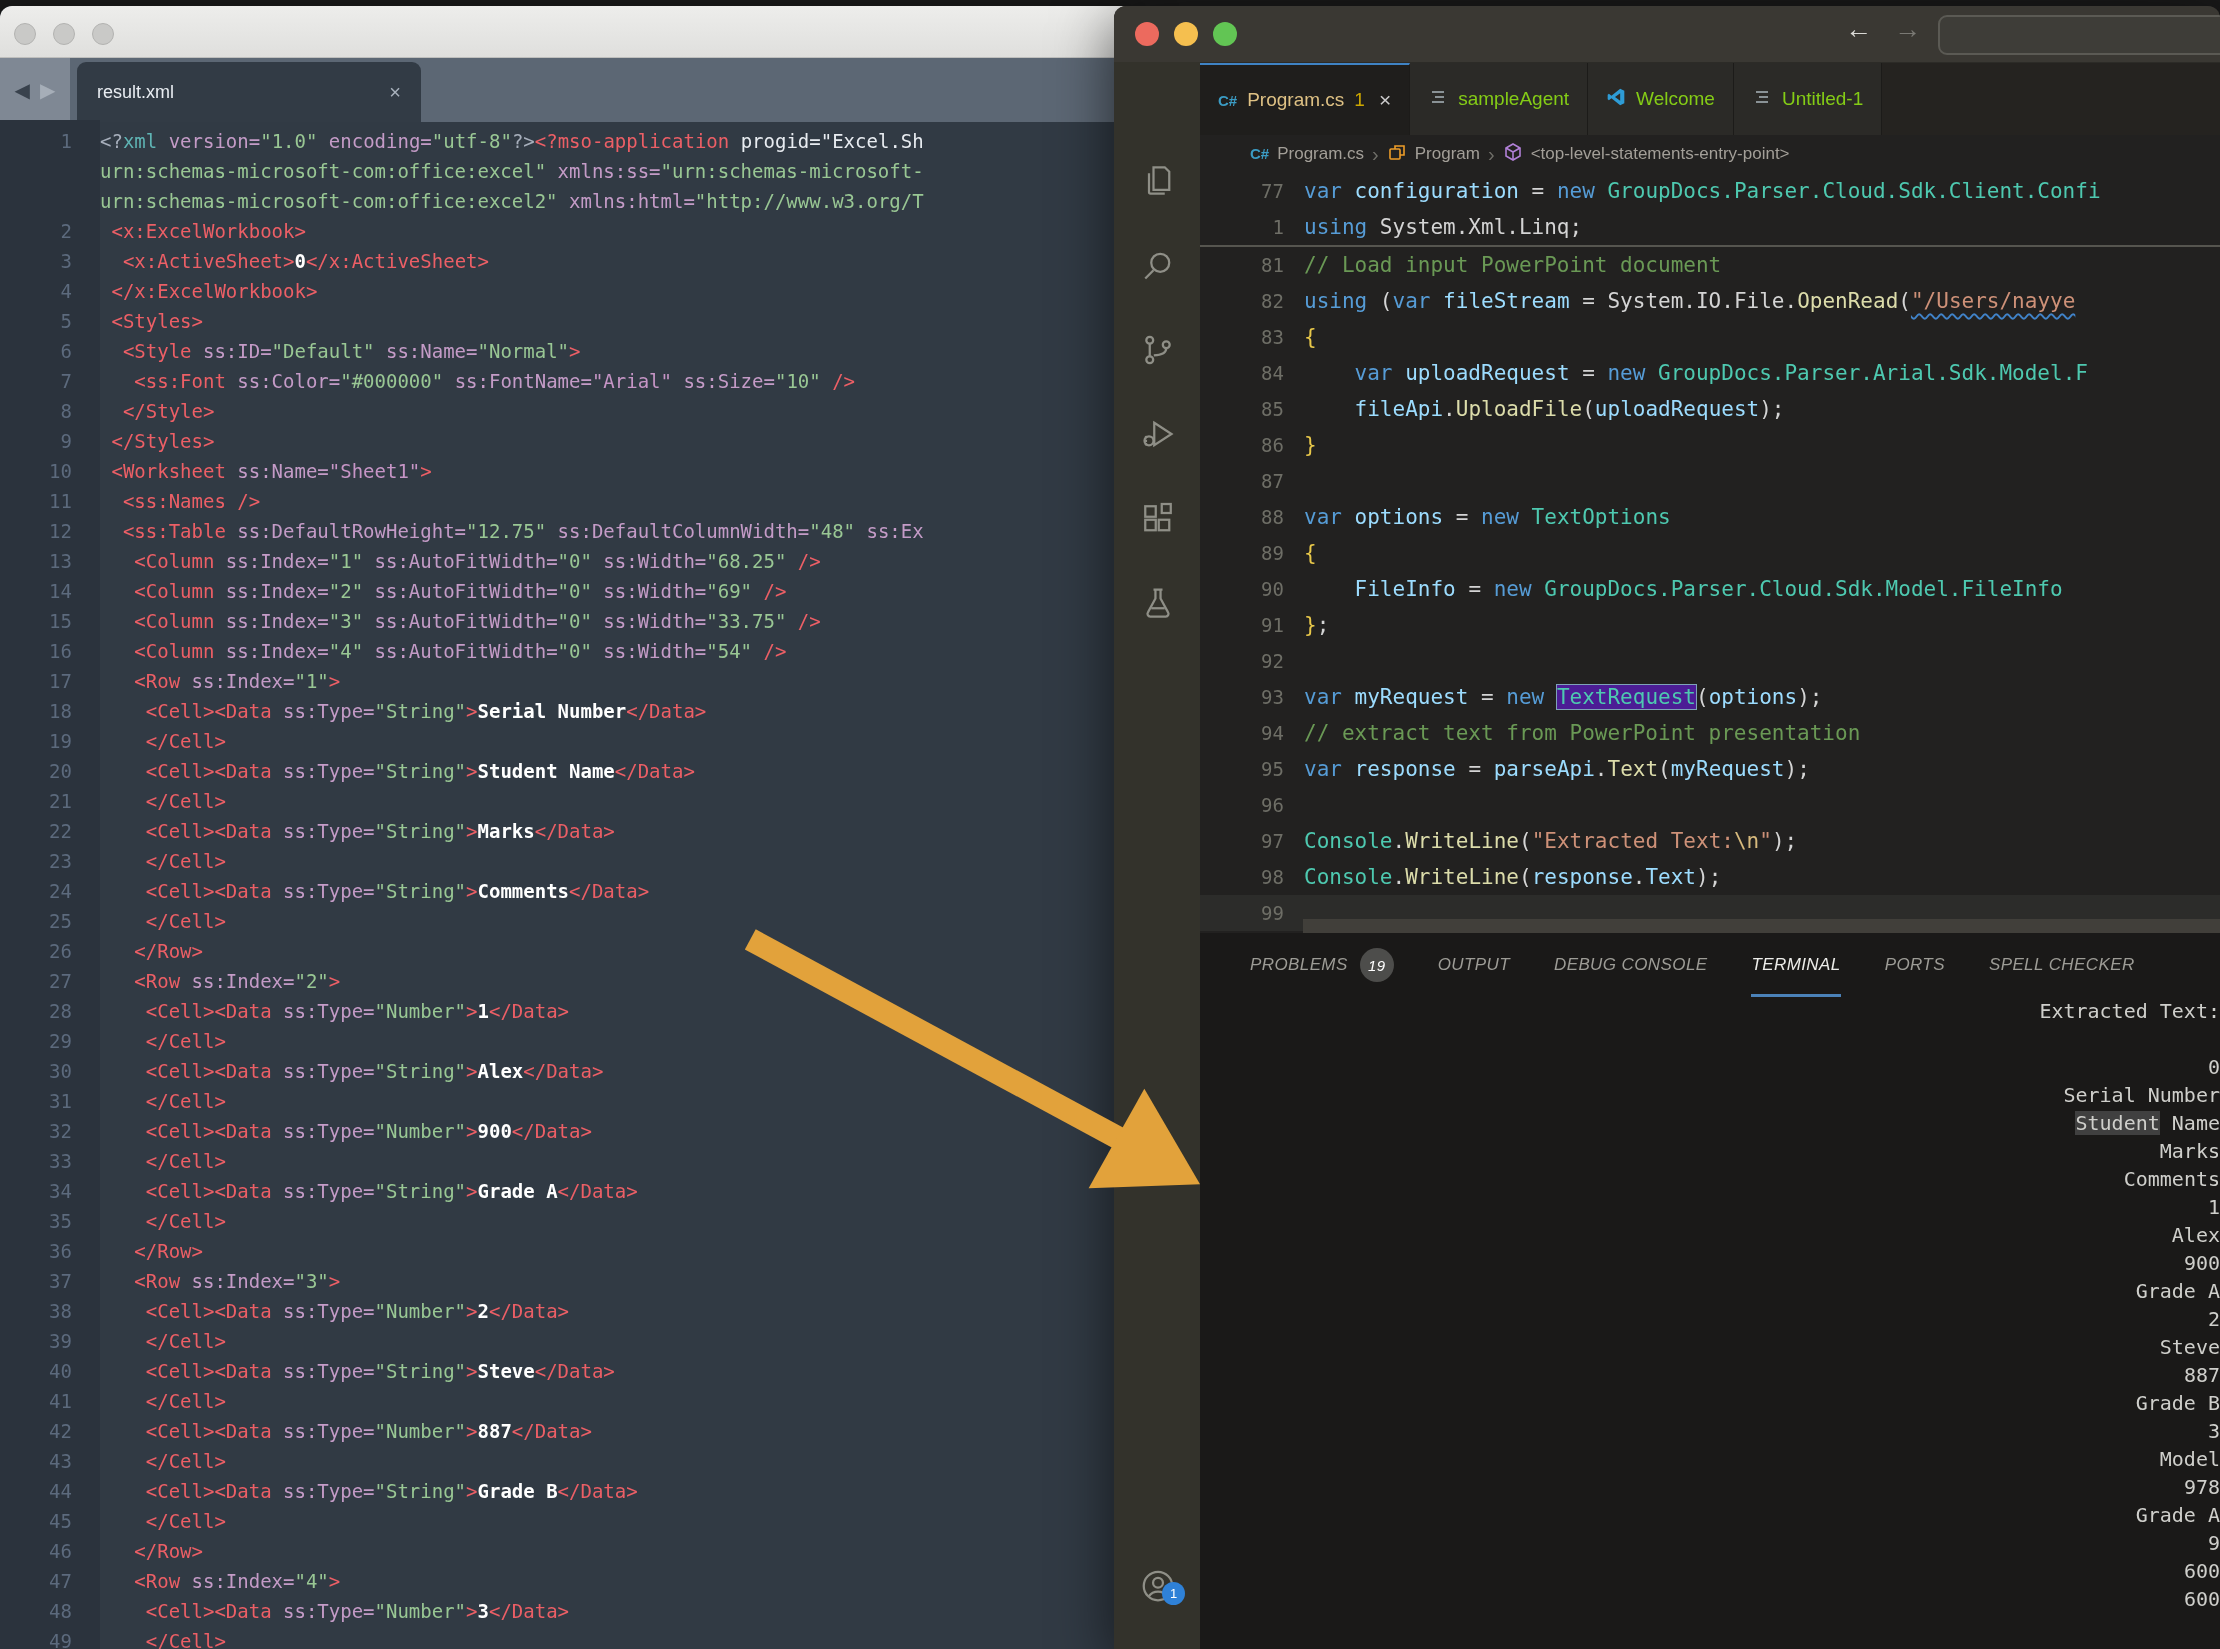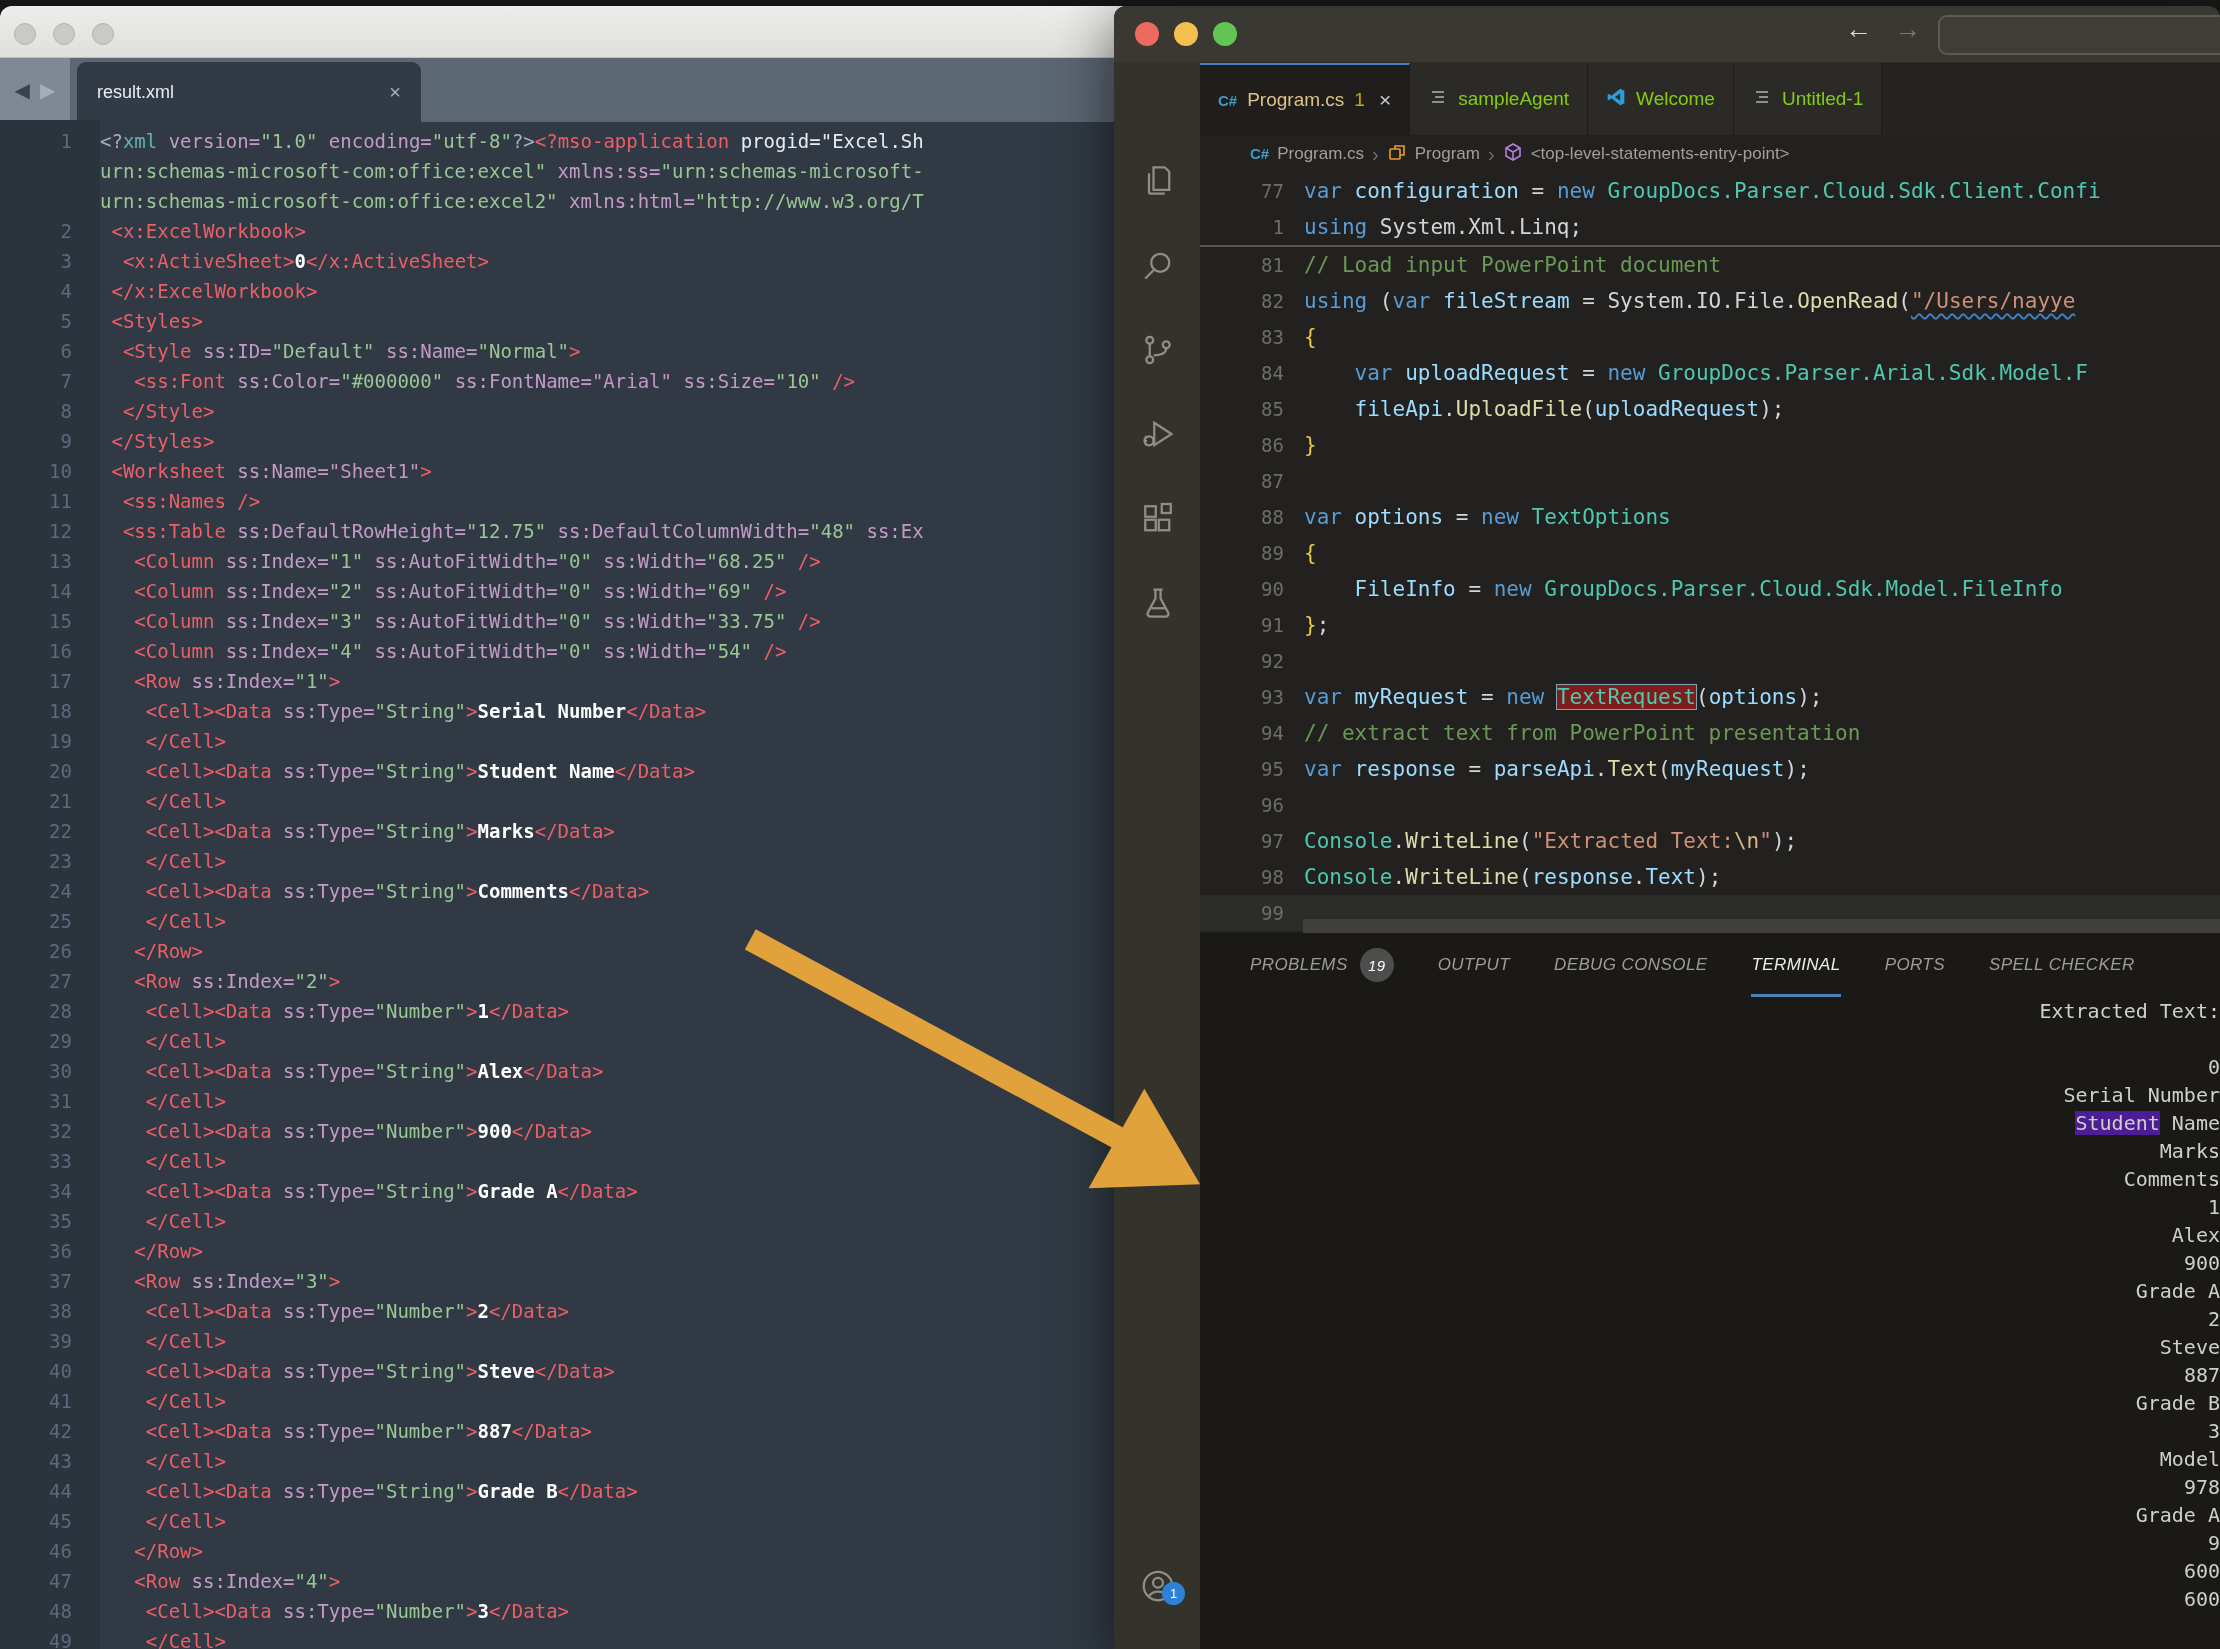--- a/index.html
+++ b/index.html
@@ -47,31 +47,31 @@
   .vs-breadcrumb{height:38px;display:flex;align-items:center;gap:8px;padding-left:50px;color:#A39F98;font-size:17px;background:#222120;white-space:nowrap;}
   .vs-breadcrumb .sep{color:#6F6E68;font-size:20px;}
   .vs-code{position:relative;background:#222120;height:762px;overflow:hidden;}
   .csrow{display:flex;height:36px;line-height:36px;font-size:21px;white-space:pre;}
   .csrow .ln{width:84px;flex:0 0 84px;text-align:right;color:#6E6E66;font-size:19px;}
   .csrow .code{padding-left:20px;text-align:center;}
   .csrow.active{background:#2C2C2A;}
   .cs-divider{height:2px;background:#56554F;}
   .seg-k{color:#569CD6}.seg-id{color:#9CDCFE}.seg-ty{color:#4EC9B0}.seg-fn{color:#DCDCAA}.seg-st{color:#CE9178}
   .seg-cm{color:#6A9955}.seg-pc{color:#D4D4D4}.seg-br{color:#E8C84A}.seg-es{color:#D7BA7D}
-  .seg-hl{color:#4EC9B0;background:#7f1d1d;box-shadow:0 0 0 1px #7FA3B8;margin-top:9px;}
+  .seg-hl{color:#4EC9B0;background:#4c1d95;box-shadow:0 0 0 1px #7FA3B8;margin-top:9px;}
   .seg-sq{text-decoration:underline wavy #4083C9 1.5px;text-underline-offset:5px;}
   .hscroll{position:absolute;left:103px;right:0;bottom:2px;height:14px;background:#413F3A;}
   .vs-panel{position:absolute;left:86px;right:0;top:927px;bottom:0;background:#1A1918;overflow:hidden;}
   .panel-tabs{display:flex;align-items:center;gap:44px;height:64px;padding-left:50px;font-size:17px;letter-spacing:0.4px;color:#9D9C96;white-space:nowrap;overflow:hidden;font-style:italic;}
   .panel-tab{display:flex;align-items:center;gap:12px;height:100%;box-sizing:border-box;}
   .panel-tab.active{color:#EDEDEA;border-bottom:3px solid #4B82B8;padding-top:3px;}
   .pbadge{background:#4D4D4B;color:#fff;border-radius:50%;width:34px;height:34px;display:flex;align-items:center;justify-content:center;font-size:15px;}
   .term{padding-left:70px;color:#CFCFCB;font-size:20px;text-align:right;}
   .termline{height:28px;line-height:28px;white-space:pre;}
-  .seg-tsel{background:#4c1d95;margin-top:9px;}
+  .seg-tsel{background:#404040;margin-top:9px;}
 
   
   .arrow-overlay{position:absolute;left:0;top:0;width:2221px;height:1650px;z-index:5;pointer-events:none;}
 </style>
 </head>
 <body>
 
 <div class="lwin">
   <div class="titlebar">
     <div class="lights">

